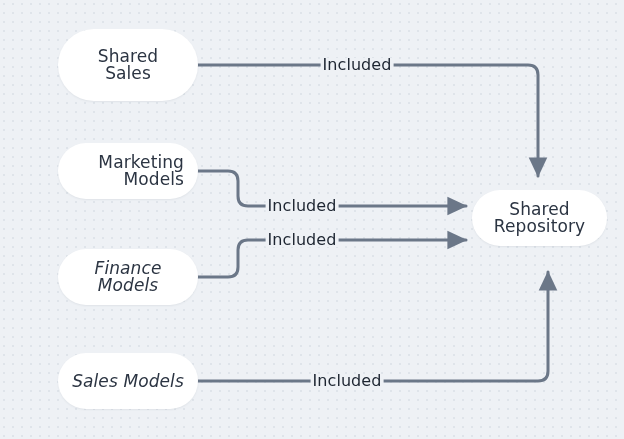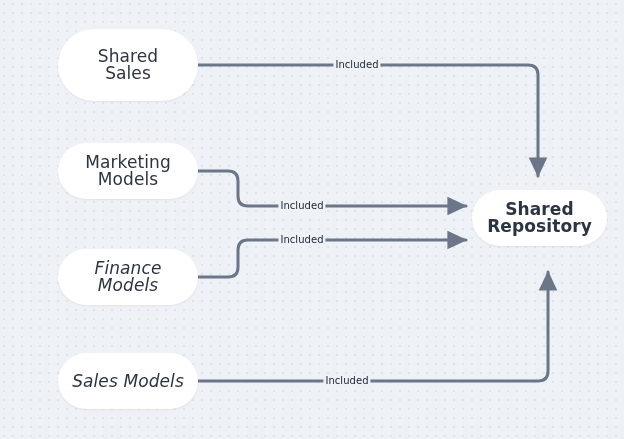--- a/index.html
+++ b/index.html
@@ -37,21 +37,21 @@
     color: #2b3442;
     font-size: 17px;
     line-height: 17px;
     letter-spacing: 0.1px;
     box-sizing: border-box;
     padding: 0 14px;
   }
   .edge-label {
     position: absolute;
     color: #1d2531;
-    font-size: 10px;
+    font-size: 16px;
     line-height: 14px;
     letter-spacing: 0.05px;
     white-space: nowrap;
     transform: translate(-50%, -50%);
     background: transparent;
     padding: 0 2px;
   }
 </style>
 </head>
 <body>
@@ -78,33 +78,33 @@
     <path d="M198,277 L228,277 Q238,277 238,267 L238,250 Q238,240 248,240 L466,240" fill="none" stroke="#6b7788" stroke-width="3" stroke-linecap="round" marker-end="url(#arrow-right)"></path>
 
     <path d="M198,381 L538,381 Q548,381 548,371 L548,272" fill="none" stroke="#6b7788" stroke-width="3" stroke-linecap="round" marker-end="url(#arrow-up)"></path>
   </svg>
 
   <div class="node" style="left:58px; top:29px; width:140px; height:72px; flex-direction:column;">
     <span>Shared</span>
     <span>Sales</span>
   </div>
 
-  <div class="node" style="left:58px; top:143px; width:140px; height:56px;">
+  <div class="node" style="left:58px; top:143px; width:140px; height:56px;text-align:right;">
     <span>Marketing Models</span>
   </div>
 
   <div class="node" style="left:58px; top:249px; width:140px; height:56px;font-style:italic;">
     <span>Finance Models</span>
   </div>
 
   <div class="node" style="left:58px; top:353px; width:140px; height:56px;font-style:italic;">
     <span>Sales Models</span>
   </div>
 
-  <div class="node" style="left:472px; top:190px; width:135px; height:56px;font-weight:bold;">
+  <div class="node" style="left:472px; top:190px; width:135px; height:56px;">
     <span>Shared Repository</span>
   </div>
 
   <div class="edge-label" style="left:357px; top:65px; background:#eef1f5;">Included</div>
 
   <div class="edge-label" style="left:302px; top:206px; background:#eef1f5;">Included</div>
 
   <div class="edge-label" style="left:302px; top:240px; background:#eef1f5;">Included</div>
 
   <div class="edge-label" style="left:347px; top:381px; background:#eef1f5;">Included</div>

